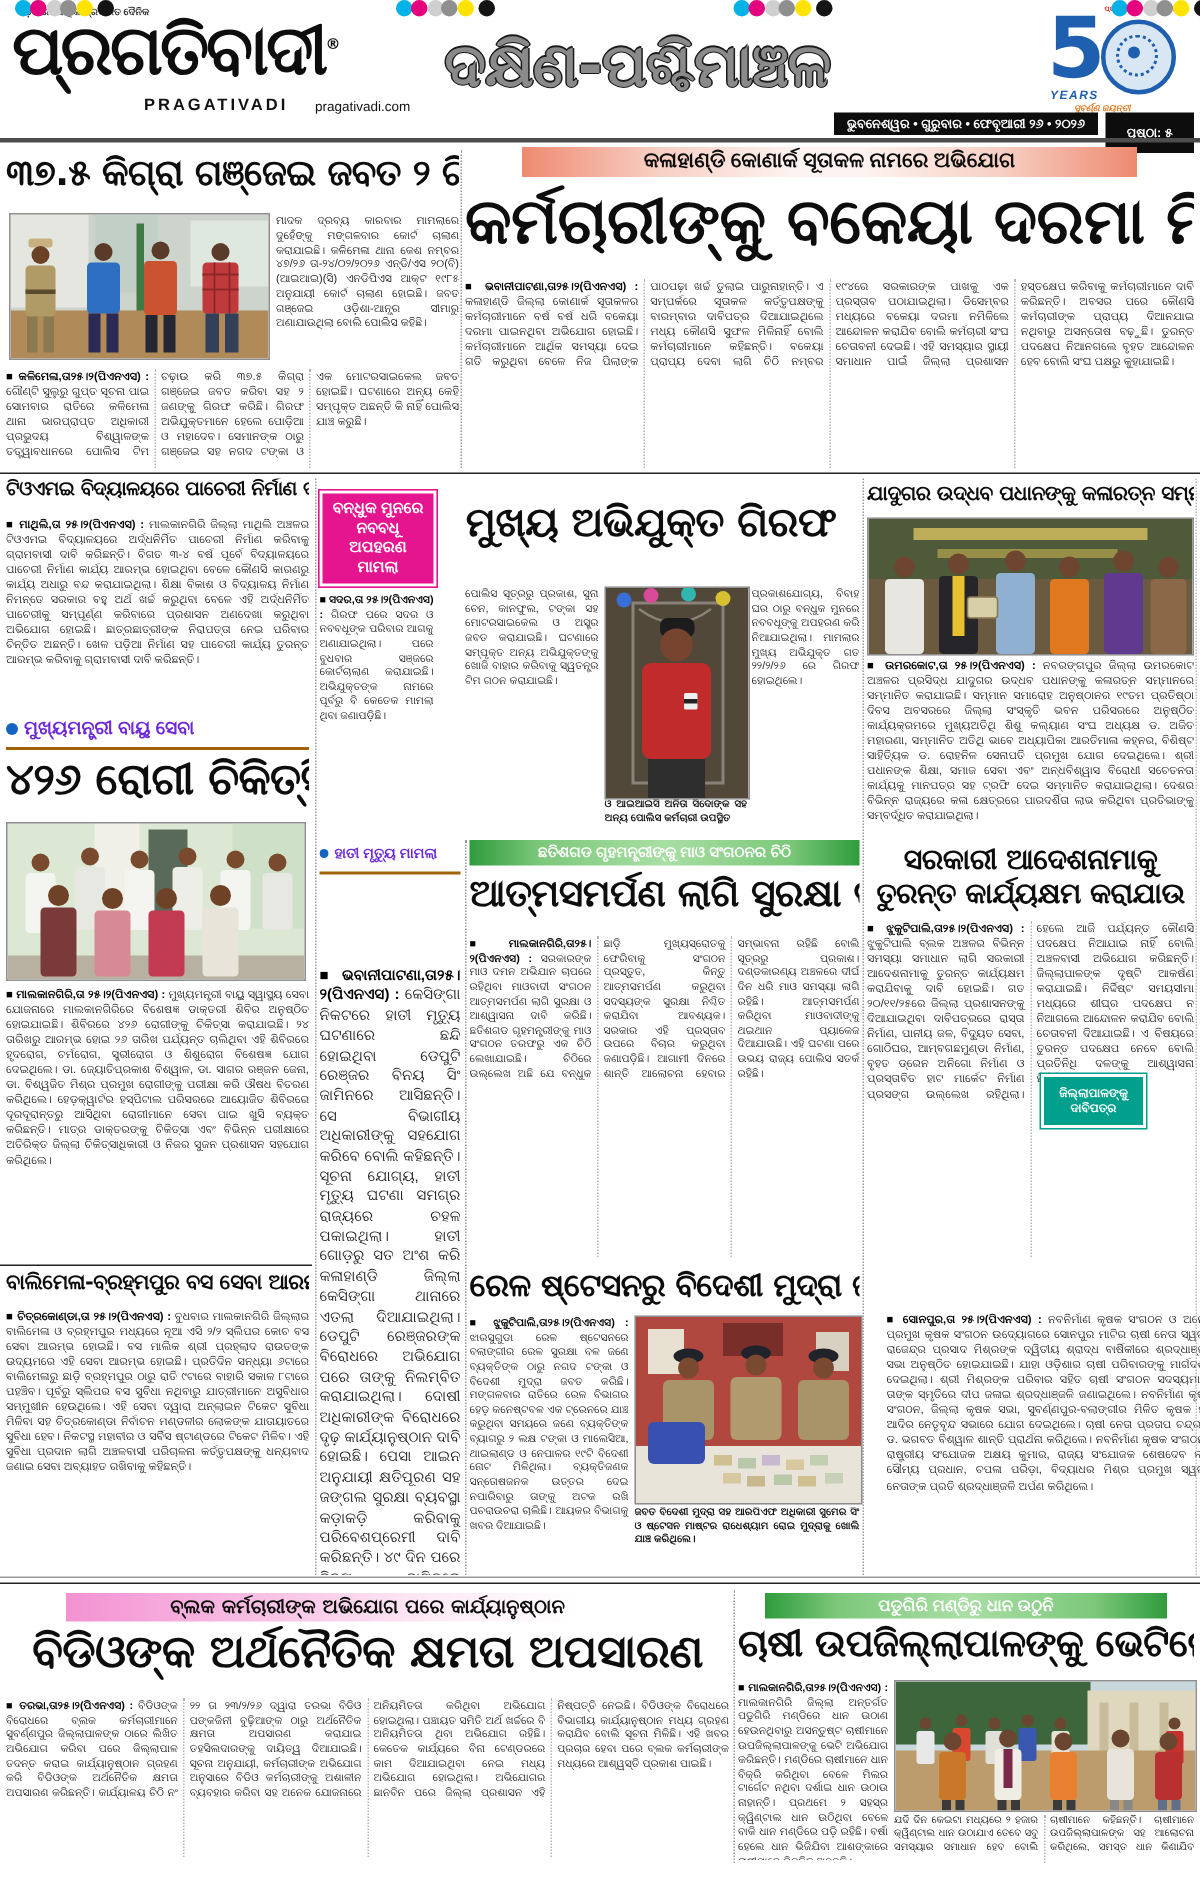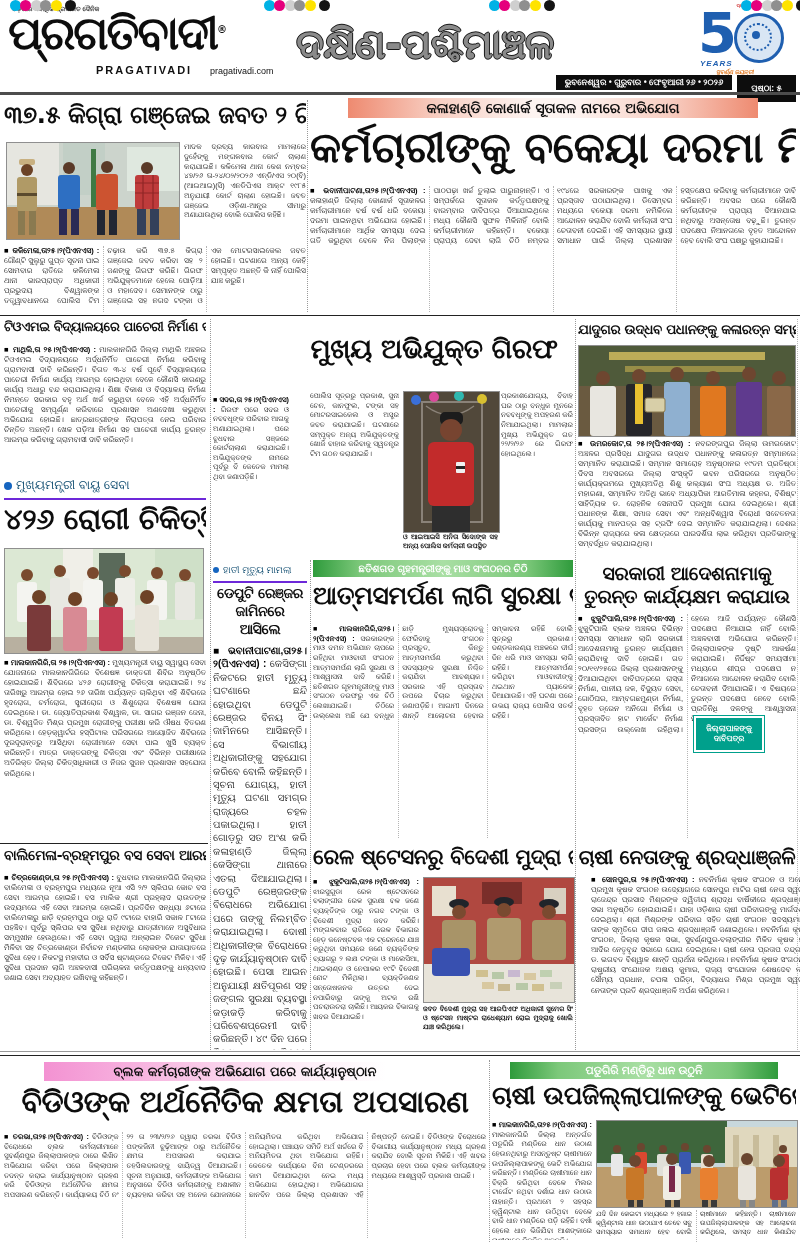--- a/index.html
+++ b/index.html
@@ -14,21 +14,21 @@
   .cols2{column-count:2;column-gap:8px;column-rule:1px dotted #b5b5b5;}
   .photo{position:absolute;overflow:hidden;border:1px solid #8f8f8f;background:#ddd;}
   .photo svg{display:block;width:100%;height:100%;}
   .cap{font-size:6.8px;line-height:1.3;color:#111;font-weight:700;text-align:justify;overflow:hidden;}
   .vsep{position:absolute;width:0;border-left:1px dotted #999;}
   .hrule{position:absolute;height:0;border-top:1px solid #222;}
   .kicker{display:flex;align-items:center;justify-content:center;font-weight:800;color:#0d0d0d;
           font-family:"DejaVu Sans",sans-serif;overflow:hidden;}
   .banner-green{background:linear-gradient(90deg,#2f9b3c 0%,#7cc87a 18%,#a9dfa4 50%,#7cc87a 82%,#2f9b3c 100%);
           color:#fff;font-weight:800;display:flex;align-items:center;justify-content:center;overflow:hidden;}
-  .subhead{font-weight:400;color:#0c4a6e;border-bottom:2px solid #6d28d9;padding-bottom:2px;overflow:hidden;white-space:nowrap;}
+  .subhead{font-weight:700;color:#6d28d9;border-bottom:2px solid #a16207;padding-bottom:2px;overflow:hidden;white-space:nowrap;}
   .bullet{display:inline-block;width:8px;height:8px;border-radius:50%;background:#1565c0;margin-right:4px;vertical-align:middle;}
   .boxlabel{display:flex;align-items:center;justify-content:center;text-align:center;color:#fff;font-weight:800;
             white-space:pre-line;line-height:1.25;}
   .regmarks{position:absolute;top:1245;display:flex;}
   .dot{width:11px;height:11px;border-radius:50%;margin-right:1px;}
   .d1{background:#00b2e5;} .d2{background:#e5007d;margin-left:-2px;} .d3{background:#cfcfcf;margin-left:-1px;}
   .d4{background:#8f8f8f;margin-left:-3px;} .d5{background:#ffe300;margin-left:-1px;} .d6{background:#141414;margin-left:2px;}
   .centered{text-align:center;}
 </style>
 </head>
@@ -102,21 +102,21 @@
       </svg>
     </div>
     <div class="abs bt" style="left:180px;top:44px;width:122px;height:100px;font-size:7.3px;">ମାଦକ ଦ୍ରବ୍ୟ କାରବାର ମାମଲାରେ ଦୁହେଁଙ୍କୁ ମଙ୍ଗଳବାର କୋର୍ଟ ଚାଲାଣ କରାଯାଇଛି। କଳିମେଳା ଥାନା କେଶ ନମ୍ବର ୪୭/୨୬ ତା-୨୪/୦୨/୨୦୨୬ ଏନ୍‌ଡି/ଏସ ୨୦(ବି)(ଆଇଆଇ)(ସି) ଏନଡିପିଏସ ଆକ୍ଟ ୧୯୮୫ ଅନୁଯାୟୀ କୋର୍ଟ ଚାଲାଣ ହୋଇଛି। ଜବତ ଗଞ୍ଜେଇ ଓଡ଼ିଶା-ଆନ୍ଧ୍ର ସୀମାରୁ ଅଣାଯାଉଥିଲା ବୋଲି ପୋଲିସ କହିଛି।</div>
     <div class="abs bt cols3" style="left:0;top:148px;width:302px;height:66px;">
       <b>■ କଳିମେଳା,ତା୨୫।୨(ପିଏନଏସ) :</b><span> ଗୌଣ୍ଟି ସୁଲୁରୁ ଗୁପ୍ତ ସୂଚନା ପାଇ ସୋମବାର ରାତିରେ କଳିମେଳା ଥାନା ଭାରପ୍ରାପ୍ତ ଅଧିକାରୀ ପ୍ରଭୁଦୟ ବିଶ୍ୱାଳଙ୍କ ତତ୍ତ୍ୱାବଧାନରେ ପୋଲିସ ଟିମ ଚଢ଼ାଉ କରି ୩୭.୫ କିଗ୍ରା ଗଞ୍ଜେଇ ଜବତ କରିବା ସହ ୨ ଜଣଙ୍କୁ ଗିରଫ କରିଛି। ଗିରଫ ଅଭିଯୁକ୍ତମାନେ ହେଲେ ପୋଡ଼ିଆ ଓ ମହାଦେବ। ସେମାନଙ୍କ ଠାରୁ ଗଞ୍ଜେଇ ସହ ନଗଦ ଟଙ୍କା ଓ ଏକ ମୋଟରସାଇକେଲ ଜବତ ହୋଇଛି। ଘଟଣାରେ ଅନ୍ୟ କେହି ସମ୍ପୃକ୍ତ ଅଛନ୍ତି କି ନାହିଁ ପୋଲିସ ଯାଞ୍ଚ କରୁଛି।</span>
     </div>
   </div>
 
   <div class="abs" style="left:310px;top:98px;width:486px;height:216px;">
     <div class="abs kicker" style="left:38px;top:0;width:410px;height:20px;font-size:14px;
-                background:linear-gradient(90deg,#ee8a70 0%,#f8cfc3 22%,#fdf4f1 45%,#fdf4f1 55%,#f8cfc3 78%,#ee8a70 100%);">କଳାହାଣ୍ଡି କୋଣାର୍କ ସୂତାକଳ ନାମରେ ଅଭିଯୋଗ</div>
+                background:linear-gradient(90deg,#ee8a70 0%,#f8cfc3 22%,#fdf4f1 45%,#fdf4f1 55%,#f8cfc3 78%,#ee8a70 100%);font-family:Liberation Serif, serif;">କଳାହାଣ୍ଡି କୋଣାର୍କ ସୂତାକଳ ନାମରେ ଅଭିଯୋଗ</div>
     <div class="abs hl centered" style="left:0;top:24px;width:486px;height:58px;font-size:42px;line-height:1.25;white-space:nowrap;">କର୍ମଚାରୀଙ୍କୁ ବକେୟା ଦରମା ମିଳୁନି</div>
     <div class="abs bt cols4" style="left:0;top:88px;width:486px;height:126px;">
       <b>■ ଭବାନୀପାଟଣା,ତା୨୫।୨(ପିଏନଏସ) :</b><span> କଳାହାଣ୍ଡି ଜିଲ୍ଲା କୋଣାର୍କ ସୂତାକଳର କର୍ମଚାରୀମାନେ ବର୍ଷ ବର୍ଷ ଧରି ବକେୟା ଦରମା ପାଇନଥିବା ଅଭିଯୋଗ ହୋଇଛି। କର୍ମଚାରୀମାନେ ଆର୍ଥିକ ସମସ୍ୟା ଦେଇ ଗତି କରୁଥିବା ବେଳେ ନିଜ ପିଲାଙ୍କ ପାଠପଢ଼ା ଖର୍ଚ୍ଚ ତୁଲାଇ ପାରୁନାହାନ୍ତି। ଏ ସମ୍ପର୍କରେ ସୂତାକଳ କର୍ତ୍ତୃପକ୍ଷଙ୍କୁ ବାରମ୍ବାର ଦାବିପତ୍ର ଦିଆଯାଇଥିଲେ ମଧ୍ୟ କୌଣସି ସୁଫଳ ମିଳିନାହିଁ ବୋଲି କର୍ମଚାରୀମାନେ କହିଛନ୍ତି। ବକେୟା ପ୍ରାପ୍ୟ ଦେବା ଲାଗି ଚିଠି ନମ୍ବର ୧୯୪ରେ ସରକାରଙ୍କ ପାଖକୁ ଏକ ପ୍ରସ୍ତାବ ପଠାଯାଇଥିଲା। ଡିସେମ୍ବର ମଧ୍ୟରେ ବକେୟା ଦରମା ନମିଳିଲେ ଆନ୍ଦୋଳନ କରାଯିବ ବୋଲି କର୍ମଚାରୀ ସଂଘ ଚେତାବନୀ ଦେଇଛି। ଏହି ସମସ୍ୟାର ସ୍ଥାୟୀ ସମାଧାନ ପାଇଁ ଜିଲ୍ଲା ପ୍ରଶାସନ ହସ୍ତକ୍ଷେପ କରିବାକୁ କର୍ମଚାରୀମାନେ ଦାବି କରିଛନ୍ତି। ଅବସର ପରେ କୌଣସି କର୍ମଚାରୀଙ୍କ ପ୍ରାପ୍ୟ ଦିଆନଯାଇ ନଥିବାରୁ ଅସନ୍ତୋଷ ବଢ଼ୁଛି। ତୁରନ୍ତ ପଦକ୍ଷେପ ନିଆନଗଲେ ବୃହତ ଆନ୍ଦୋଳନ ହେବ ବୋଲି ସଂଘ ପକ୍ଷରୁ କୁହାଯାଇଛି।</span>
     </div>
   </div>
 
   <div class="hrule" style="left:0;top:315px;width:800px;"></div>
 
   <div class="abs" style="left:4px;top:319px;width:202px;height:158px;">
     <div class="abs hl" style="left:0;top:0;width:202px;height:22px;font-size:13px;white-space:nowrap;">ଟିଓଏମଇ ବିଦ୍ୟାଳୟରେ ପାଚେରୀ ନିର୍ମାଣ ଦାବି</div>
@@ -173,20 +173,24 @@
   <div class="hrule" style="left:0;top:843px;width:208px;"></div>
 
   <div class="abs" style="left:4px;top:847px;width:202px;height:204px;">
     <div class="abs hl" style="left:0;top:0;width:202px;height:22px;font-size:14px;white-space:nowrap;">ବାଲିମେଳା-ବ୍ରହ୍ମପୁର ବସ ସେବା ଆରମ୍ଭ</div>
     <div class="abs bt" style="left:0;top:26px;width:202px;height:176px;">
       <b>■ ଚିତ୍ରକୋଣ୍ଡା,ତା ୨୫।୨(ପିଏନଏସ) :</b><span> ବୁଧବାର ମାଲକାନଗିରି ଜିଲ୍ଲାର ବାଲିମେଳା ଓ ବ୍ରହ୍ମପୁର ମଧ୍ୟରେ ନୂଆ ଏସି ୨/୨ ସ୍ଲିପର କୋଚ ବସ ସେବା ଆରମ୍ଭ ହୋଇଛି। ବସ ମାଲିକ ଶ୍ରୀ ପ୍ରହ୍ଲାଦ ରାଉତଙ୍କ ଉଦ୍ୟମରେ ଏହି ସେବା ଆରମ୍ଭ ହୋଇଛି। ପ୍ରତିଦିନ ସନ୍ଧ୍ୟା ୬ଟାରେ ବାଲିମେଳାରୁ ଛାଡ଼ି ବ୍ରହ୍ମପୁର ଠାରୁ ରାତି ୯ଟାରେ ବାହାରି ସକାଳ ୮ଟାରେ ପହଞ୍ଚିବ। ପୂର୍ବରୁ ସ୍ଲିପର ବସ ସୁବିଧା ନଥିବାରୁ ଯାତ୍ରୀମାନେ ଅସୁବିଧାର ସମ୍ମୁଖୀନ ହେଉଥିଲେ। ଏହି ସେବା ଦ୍ୱାରା ଅନ୍ଲାଇନ ଟିକେଟ ସୁବିଧା ମିଳିବା ସହ ଚିତ୍ରକୋଣ୍ଡା ନିର୍ବାଚନ ମଣ୍ଡଳୀର ଲୋକଙ୍କ ଯାତାୟାତରେ ସୁବିଧା ହେବ। ନିକଟସ୍ଥ ମହାବୀର ଓ ସର୍ବିସ ଷ୍ଟାଣ୍ଡରେ ଟିକେଟ ମିଳିବ। ଏହି ସୁବିଧା ପ୍ରଦାନ ଲାଗି ଅଞ୍ଚଳବାସୀ ପରିଚାଳନା କର୍ତ୍ତୃପକ୍ଷଙ୍କୁ ଧନ୍ୟବାଦ ଜଣାଇ ସେବା ଅବ୍ୟାହତ ରଖିବାକୁ କହିଛନ୍ତି।</span>
     </div>
   </div>
 
   <div class="abs" style="left:213px;top:319px;width:360px;height:239px;">
+    <div class="abs boxlabel" style="left:0;top:8px;width:74px;height:60px;background:#e5158f;border:2px solid #fff;outline:1.5px solid #e5158f;font-size:10.5px;">ବନ୍ଧୁକ ମୁନରେ
+ନବବଧୂ
+ଅପହରଣ
+ମାମଲା</div>
     <div class="abs hl centered" style="left:82px;top:14px;width:278px;height:50px;font-size:27px;white-space:nowrap;">ମୁଖ୍ୟ ଅଭିଯୁକ୍ତ ଗିରଫ</div>
     <div class="abs bt" style="left:0;top:76px;width:76px;height:160px;font-size:7.2px;">
       <b>■ ସଦର,ତା ୨୫।୨(ପିଏନଏସ) :</b><span> ଗିରଫ ପରେ ସଦର ଓ ନବବଧୂଙ୍କ ପରିବାର ଆଗକୁ ଅଣାଯାଇଥିଲା। ପରେ ବୁଧବାର ସଞ୍ଜରେ କୋର୍ଟଚାଲାଣ କରାଯାଇଛି। ଅଭିଯୁକ୍ତଙ୍କ ନାମରେ ପୂର୍ବରୁ ବି କେତେକ ମାମଲା ଥିବା ଜଣାପଡ଼ିଛି।</span>
     </div>
     <div class="abs bt" style="left:97px;top:72px;width:89px;height:166px;font-size:7.2px;">ପୋଲିସ ସୂତ୍ରରୁ ପ୍ରକାଶ, ସୁନା ଚେନ, କାନଫୁଲ, ଟଙ୍କା ସହ ମୋଟରସାଇକେଲ ଓ ଅସ୍ତ୍ର ଜବତ କରାଯାଇଛି। ଘଟଣାରେ ସମ୍ପୃକ୍ତ ଅନ୍ୟ ଅଭିଯୁକ୍ତଙ୍କୁ ଖୋଜି ବାହାର କରିବାକୁ ସ୍ୱତନ୍ତ୍ର ଟିମ ଗଠନ କରାଯାଇଛି।</div>
     <div class="photo" style="left:190px;top:72px;width:95px;height:140px;">
       <svg viewBox="0 0 95 140" preserveAspectRatio="none">
         <rect width="95" height="140" fill="#51483a"></rect>
         <rect x="18" y="10" width="60" height="120" fill="none" stroke="#8a8278" stroke-width="2"></rect>
         <path d="M22 14 q24 18 48 0" stroke="#8a8278" stroke-width="1.5" fill="none"></path>
@@ -234,21 +238,20 @@
     </div>
     <div class="abs bt" style="left:0;top:120px;width:218px;height:117px;">
       <b>■ ଉମରକୋଟ,ତା ୨୫।୨(ପିଏନଏସ) :</b><span> ନବରଙ୍ଗପୁର ଜିଲ୍ଲା ଉମରକୋଟ ଅଞ୍ଚଳର ପ୍ରସିଦ୍ଧ ଯାଦୁଗର ଉଦ୍ଧବ ପଧାନଙ୍କୁ କଳାରତ୍ନ ସମ୍ମାନରେ ସମ୍ମାନିତ କରାଯାଇଛି। ସମ୍ମାନ ସମାରୋହ ଅନୁଷ୍ଠାନର ୧୯ତମ ପ୍ରତିଷ୍ଠା ଦିବସ ଅବସରରେ ଜିଲ୍ଲା ସଂସ୍କୃତି ଭବନ ପରିସରରେ ଅନୁଷ୍ଠିତ କାର୍ଯ୍ୟକ୍ରମରେ ମୁଖ୍ୟଅତିଥି ଶିଶୁ କଲ୍ୟାଣ ସଂଘ ଅଧ୍ୟକ୍ଷ ଡ. ଅଜିତ ମହାରଣା, ସମ୍ମାନିତ ଅତିଥି ଭାବେ ଅଧ୍ୟାପିକା ଆରତିମାଳା କହ୍ନର, ବିଶିଷ୍ଟ ସାହିତ୍ୟିକ ଡ. ରୋହନିଳ ସେନାପତି ପ୍ରମୁଖ ଯୋଗ ଦେଇଥିଲେ। ଶ୍ରୀ ପଧାନଙ୍କ ଶିକ୍ଷା, ସମାଜ ସେବା ଏବଂ ଅନ୍ଧବିଶ୍ୱାସ ବିରୋଧୀ ସଚେତନତା କାର୍ଯ୍ୟକୁ ମାନପତ୍ର ସହ ଟ୍ରଫି ଦେଇ ସମ୍ମାନିତ କରାଯାଇଥିଲା। ଦେଶର ବିଭିନ୍ନ ରାଜ୍ୟରେ କଳା କ୍ଷେତ୍ରରେ ପାରଦର୍ଶିତା ଲାଭ କରିଥିବା ପ୍ରତିଭାଙ୍କୁ ସମ୍ବର୍ଦ୍ଧିତ କରାଯାଇଥିଲା।</span>
     </div>
   </div>
 
   <div class="abs" style="left:213px;top:560px;width:94px;height:492px;">
     <div class="abs subhead" style="left:0;top:4px;width:94px;height:15px;font-size:9.5px;">
       <span class="bullet" style="width:6px;height:6px;"></span><span>ହାତୀ ମୃତ୍ୟୁ ମାମଲା</span>
     </div>
-    <div class="abs hl centered" style="left:0;top:24px;width:94px;height:56px;font-size:14px;line-height:1.3;">ଡେପୁଟି ରେଞ୍ଜର ଜାମିନରେ ଆସିଲେ</div>
     <div class="abs bt" style="left:0;top:84px;width:94px;height:406px;font-size:10px;">
       <b>■ ଭବାନୀପାଟଣା,ତା୨୫।୨(ପିଏନଏସ) :</b><span> କେସିଙ୍ଗା ନିକଟରେ ହାତୀ ମୃତ୍ୟୁ ଘଟଣାରେ ଛନ୍ଦି ହୋଇଥିବା ଡେପୁଟି ରେଞ୍ଜର ବିନୟ ସିଂ ଜାମିନରେ ଆସିଛନ୍ତି। ସେ ବିଭାଗୀୟ ଅଧିକାରୀଙ୍କୁ ସହଯୋଗ କରିବେ ବୋଲି କହିଛନ୍ତି। ସୂଚନା ଯୋଗ୍ୟ, ହାତୀ ମୃତ୍ୟୁ ଘଟଣା ସମଗ୍ର ରାଜ୍ୟରେ ଚହଳ ପକାଇଥିଲା। ହାତୀ ଗୋଡ଼ରୁ ସତ ଅଂଶ କରି କଳାହାଣ୍ଡି ଜିଲ୍ଲା କେସିଙ୍ଗା ଥାନାରେ ଏତଲା ଦିଆଯାଇଥିଲା। ଡେପୁଟି ରେଞ୍ଜରଙ୍କ ବିରୋଧରେ ଅଭିଯୋଗ ପରେ ତାଙ୍କୁ ନିଲମ୍ବିତ କରାଯାଇଥିଲା।</span><span> ଦୋଷୀ ଅଧିକାରୀଙ୍କ ବିରୋଧରେ ଦୃଢ଼ କାର୍ଯ୍ୟାନୁଷ୍ଠାନ ଦାବି ହୋଇଛି। ପେସା ଆଇନ ଅନୁଯାୟୀ କ୍ଷତିପୂରଣ ସହ ଜଙ୍ଗଲ ସୁରକ୍ଷା ବ୍ୟବସ୍ଥା କଡ଼ାକଡ଼ି କରିବାକୁ ପରିବେଶପ୍ରେମୀ ଦାବି କରିଛନ୍ତି। ୪୯ ଦିନ ପରେ ବିନୟ ଜାମିନରେ ଆସିଛନ୍ତି। କେସିଙ୍ଗା ଅଞ୍ଚଳରେ ହାତୀ ପଲର ଗତିବିଧି ଉପରେ ବନ ବିଭାଗ ନଜର ରଖିଛି। ବିନୟ ଓ ଅନ୍ୟମାନଙ୍କ କଲ ରେକର୍ଡ ଯାଞ୍ଚ ଚାଲିଛି। ପ୍ରମାଣ ମିଳିଲେ ପୁନଃ ଗିରଫ ହେବ ବୋଲି ଆଲୋଚନା ହେଉଛି।</span>
     </div>
   </div>
 
   <div class="abs" style="left:313px;top:560px;width:260px;height:281px;">
     <div class="abs banner-green" style="left:0;top:0;width:260px;height:17px;font-size:10px;">ଛତିଶଗଡ ଗୃହମନ୍ତ୍ରୀଙ୍କୁ ମାଓ ସଂଗଠନର ଚିଠି</div>
     <div class="abs hl centered" style="left:0;top:21px;width:260px;height:38px;font-size:25px;white-space:nowrap;">ଆତ୍ମସମର୍ପଣ ଲାଗି ସୁରକ୍ଷା ଦାବି</div>
     <div class="abs bt cols3" style="left:0;top:64px;width:260px;height:214px;font-size:7.2px;">
       <b>■ ମାଲକାନଗିରି,ତା୨୫।୨(ପିଏନଏସ) :</b><span> ସରକାରଙ୍କ ମାଓ ଦମନ ଅଭିଯାନ ଚାପରେ ରହିଥିବା ମାଓବାଦୀ ସଂଗଠନ ଆତ୍ମସମର୍ପଣ ଲାଗି ସୁରକ୍ଷା ଓ ଆଶ୍ୱାସନା ଦାବି କରିଛି। ଛତିଶଗଡ ଗୃହମନ୍ତ୍ରୀଙ୍କୁ ମାଓ ସଂଗଠନ ତରଫରୁ ଏକ ଚିଠି ଲେଖାଯାଇଛି। ଚିଠିରେ ଉଲ୍ଲେଖ ଅଛି ଯେ ବନ୍ଧୁକ ଛାଡ଼ି ମୁଖ୍ୟସ୍ରୋତକୁ ଫେରିବାକୁ ସଂଗଠନ ପ୍ରସ୍ତୁତ, କିନ୍ତୁ ଆତ୍ମସମର୍ପଣ କରୁଥିବା ସଦସ୍ୟଙ୍କ ସୁରକ୍ଷା ନିଶ୍ଚିତ କରାଯିବା ଆବଶ୍ୟକ। ସରକାର ଏହି ପ୍ରସ୍ତାବ ଉପରେ ବିଚାର କରୁଥିବା ଜଣାପଡ଼ିଛି। ଆଗାମୀ ଦିନରେ ଶାନ୍ତି ଆଲୋଚନା ହେବାର ସମ୍ଭାବନା ରହିଛି ବୋଲି ସୂତ୍ରରୁ ପ୍ରକାଶ। ଦଣ୍ଡକାରଣ୍ୟ ଅଞ୍ଚଳରେ ଦୀର୍ଘ ଦିନ ଧରି ମାଓ ସମସ୍ୟା ଲାଗି ରହିଛି। ଆତ୍ମସମର୍ପଣ କରିଥିବା ମାଓବାଦୀଙ୍କୁ ଥଇଥାନ ପ୍ୟାକେଜ ଦିଆଯାଉଛି। ଏହି ଘଟଣା ପରେ ଉଭୟ ରାଜ୍ୟ ପୋଲିସ ସତର୍କ ରହିଛି।</span>
@@ -300,21 +303,20 @@
             <rect x="92" y="105" width="12" height="7" fill="#b8c8a8"></rect>
           <rect x="108" y="106" width="12" height="7" fill="#d0c090"></rect>
             <rect x="126" y="104" width="12" height="7" fill="#c8d0b8"></rect>
         </g>
       </svg>
     </div>
     <div class="abs cap" style="left:110px;top:160px;width:150px;height:44px;">ଜବତ ବିଦେଶୀ ମୁଦ୍ରା ସହ ଆରପିଏଫ ଅଧିକାରୀ ସୁମେର ସିଂ ଓ ଷ୍ଟେସନ ମାଷ୍ଟର ରାଧେଶ୍ୟାମ ରୋଇ ମୁଦ୍ରାକୁ ଖୋଲି ଯାଞ୍ଚ କରିଥିଲେ।</div>
   </div>
 
   <div class="abs" style="left:578px;top:845px;width:218px;height:207px;">
-    <div class="abs hl centered" style="left:0;top:0;width:218px;height:26px;font-size:20px;white-space:nowrap;">ଚାଷୀ ନେତାଙ୍କୁ ଶ୍ରଦ୍ଧାଞ୍ଜଳି</div>
     <div class="abs bt" style="left:0;top:30px;width:218px;height:174px;margin-left:13px;">
       <b>■ ସୋନପୁର,ତା ୨୫।୨(ପିଏନଏସ) :</b><span> ନବନିର୍ମାଣ କୃଷକ ସଂଗଠନ ଓ ଅନେକ ପ୍ରମୁଖ କୃଷକ ସଂଗଠନ ଉଦ୍ୟୋଗରେ ସୋନପୁର ମାଟିର ଚାଷୀ ନେତା ସ୍ୱର୍ଗତ ରାଜେନ୍ଦ୍ର ପ୍ରସାଦ ମିଶ୍ରଙ୍କ ଦ୍ୱିତୀୟ ଶ୍ରାଦ୍ଧ ବାର୍ଷିକୀରେ ଶ୍ରଦ୍ଧାଞ୍ଜଳି ସଭା ଅନୁଷ୍ଠିତ ହୋଇଯାଇଛି। ଯାହା ଓଡ଼ିଶାର ଚାଷୀ ପରିବାରଙ୍କୁ ମାର୍ଗଦର୍ଶନ ଦେଇଥିଲା। ଶ୍ରୀ ମିଶ୍ରଙ୍କ ପରିବାର ସହିତ ଚାଷୀ ସଂଗଠନ ସଦସ୍ୟମାନେ ତାଙ୍କ ସ୍ମୃତିରେ ଦୀପ ଜଳାଇ ଶ୍ରଦ୍ଧାଞ୍ଜଳି ଜଣାଇଥିଲେ। ନବନିର୍ମାଣ କୃଷକ ସଂଗଠନ, ଜିଲ୍ଲା କୃଷକ ସଭା, ସୁବର୍ଣ୍ଣପୁର-ବଲାଙ୍ଗୀର ମିଳିତ କୃଷକ ମଞ୍ଚ ଆଦିର ନେତୃବୃନ୍ଦ ସଭାରେ ଯୋଗ ଦେଇଥିଲେ। ଚାଷୀ ନେତା ପ୍ରତାପ ଚନ୍ଦ୍ର ଓ ଡ. ଭଗବତ ବିଶ୍ୱାଳ ଶାନ୍ତି ପ୍ରାର୍ଥନା କରିଥିଲେ। ନବନିର୍ମାଣ କୃଷକ ସଂଗଠନର ରାଷ୍ଟ୍ରୀୟ ସଂଯୋଜକ ଅକ୍ଷୟ କୁମାର, ରାଜ୍ୟ ସଂଯୋଜକ ଶେଷଦେବ ନନ୍ଦ, ସୌମ୍ୟ ପ୍ରଧାନ, ଚପଳା ପରିଡ଼ା, ବିଦ୍ୟାଧର ମିଶ୍ର ପ୍ରମୁଖ ସ୍ୱର୍ଗତ ନେତାଙ୍କ ପ୍ରତି ଶ୍ରଦ୍ଧାଞ୍ଜଳି ଅର୍ପଣ କରିଥିଲେ।</span>
     </div>
   </div>
 
   <div class="hrule" style="left:0;top:1051px;width:800px;border-top-color:#999;"></div>
   <div class="hrule" style="left:0;top:1055px;width:800px;"></div>
 
   <div class="abs" style="left:4px;top:1060px;width:482px;height:182px;">
     <div class="abs kicker" style="left:40px;top:2px;width:402px;height:19px;font-size:13px;

